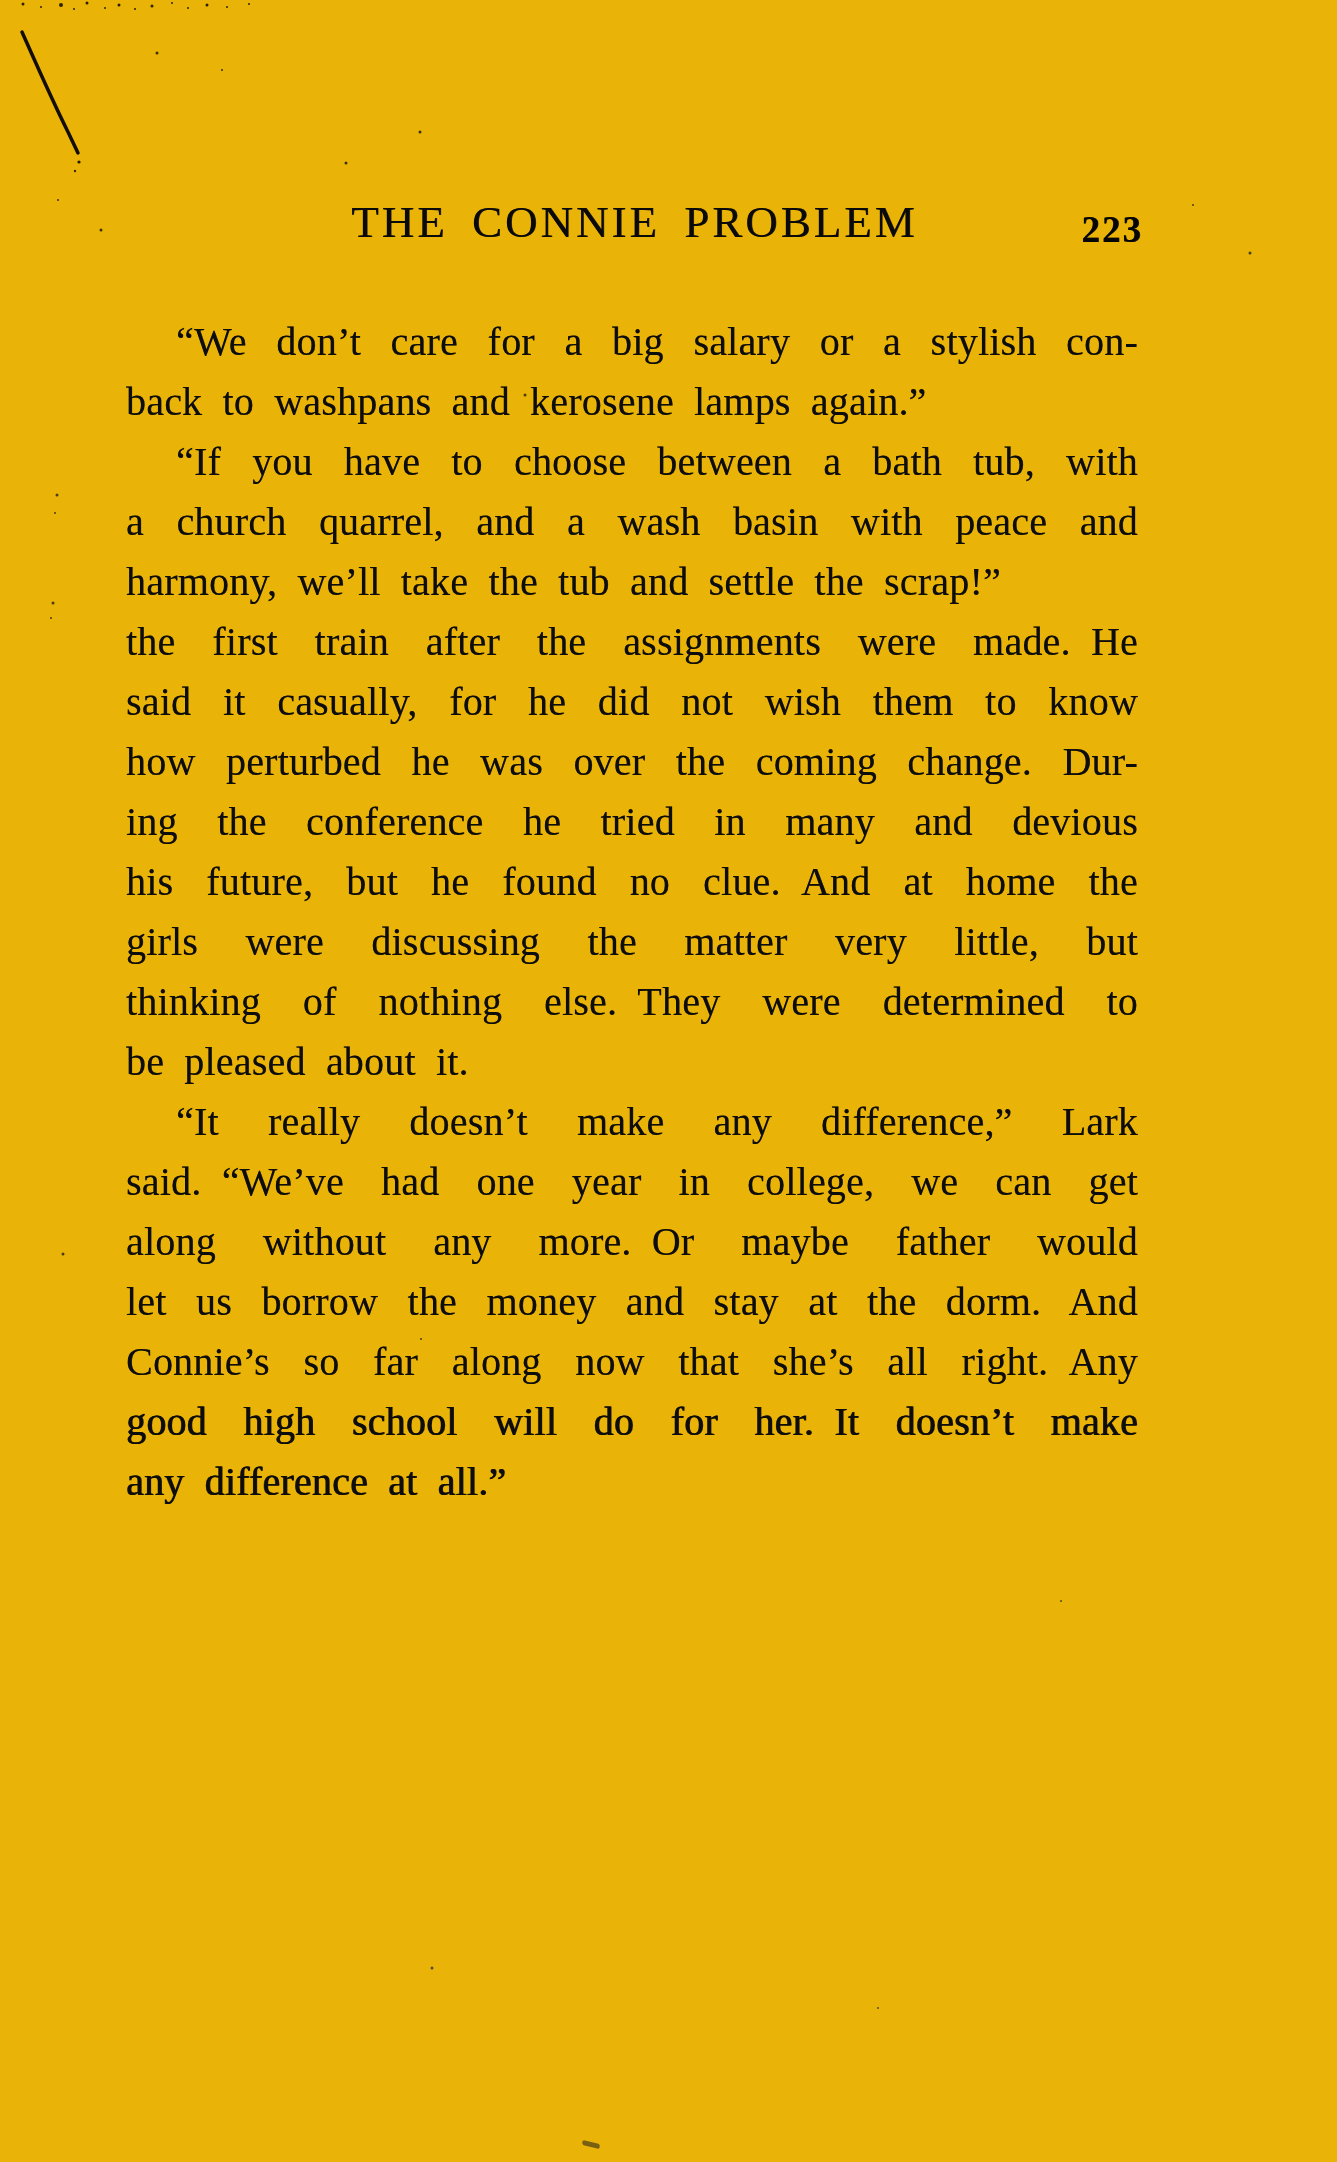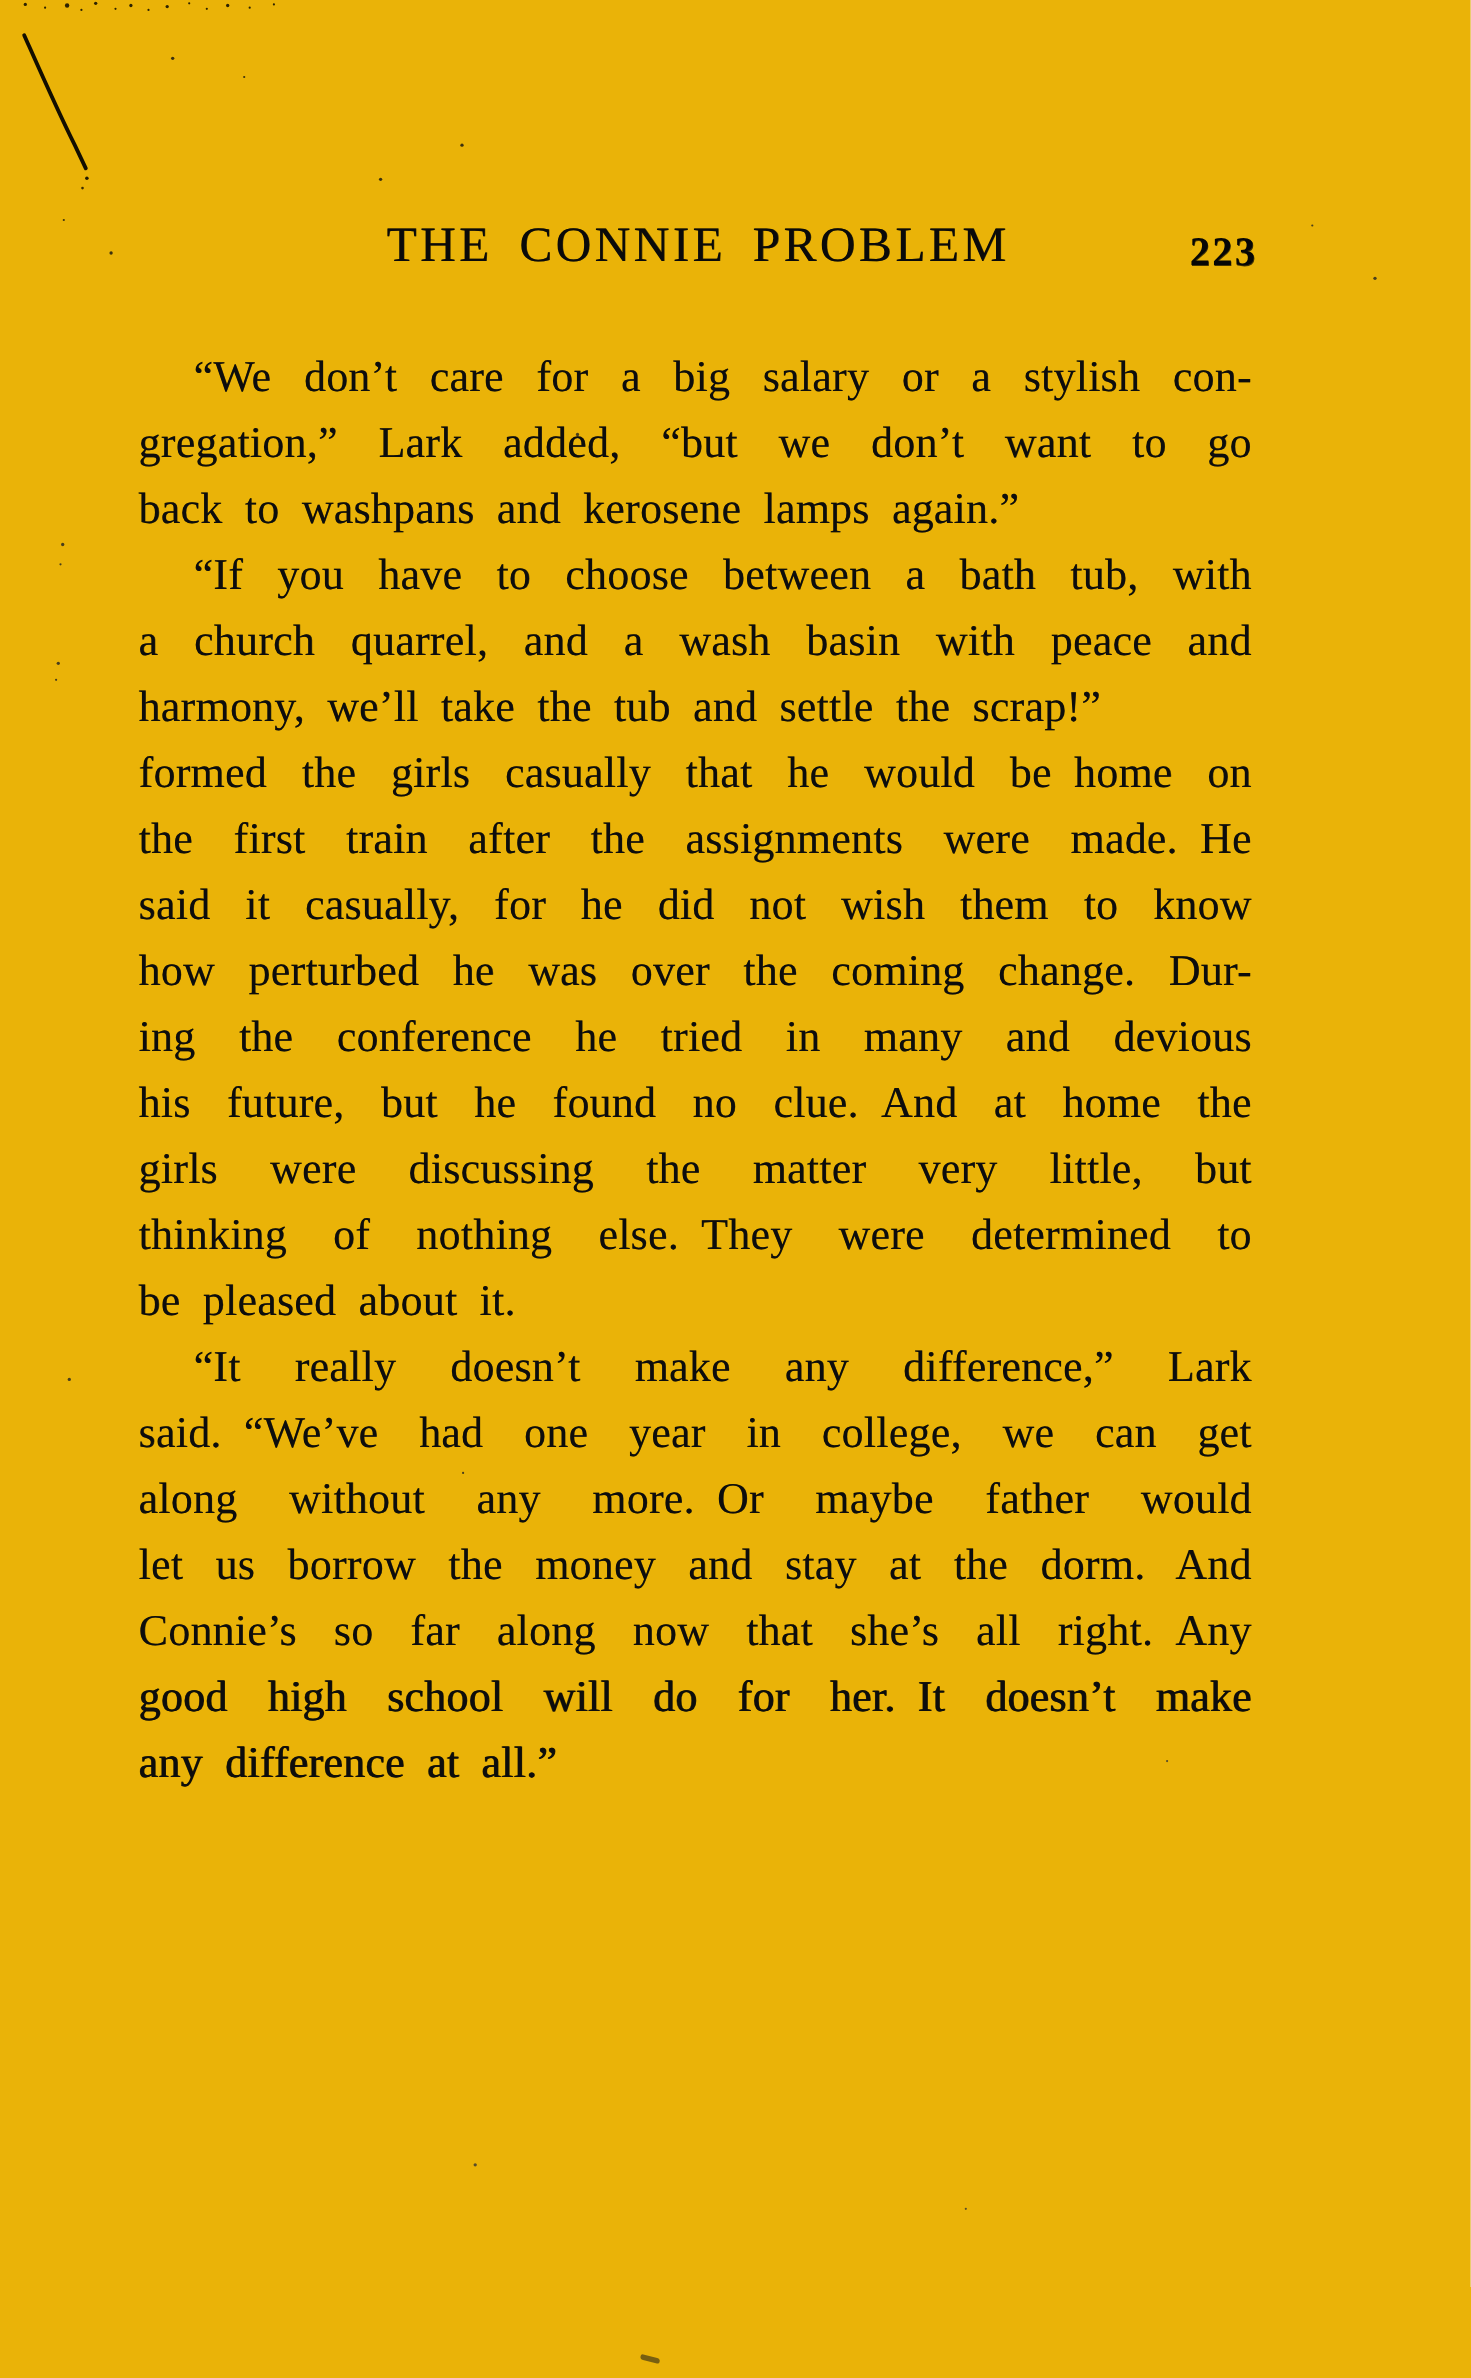--- a/index.html
+++ b/index.html
@@ -98,26 +98,24 @@
 
   <div class="speckles"></div>
 
   <div class="running-head">
     <div class="head-title">THE CONNIE PROBLEM</div>
     <div class="page-number">223</div>
   </div>
 
   <div class="body-text">
     <div class="line indent">“We don’t care for a big salary or a stylish con-</div>
-    <div class="line">gregation,” Lark added, “but we don’t want to go</div>
     <div class="line end">back to washpans and kerosene lamps again.”</div>
     <div class="line indent">“If you have to choose between a bath tub, with</div>
     <div class="line">a church quarrel, and a wash basin with peace and</div>
     <div class="line end">harmony, we’ll take the tub and settle the scrap!”</div>
-    <div class="line">formed the girls casually that he would be home on</div>
     <div class="line">the first train after the assignments were made. He</div>
     <div class="line">said it casually, for he did not wish them to know</div>
     <div class="line">how perturbed he was over the coming change. Dur-</div>
     <div class="line">ing the conference he tried in many and devious</div>
     <div class="line">his future, but he found no clue. And at home the</div>
     <div class="line">girls were discussing the matter very little, but</div>
     <div class="line">thinking of nothing else. They were determined to</div>
     <div class="line end">be pleased about it.</div>
     <div class="line indent">“It really doesn’t make any difference,” Lark</div>
     <div class="line">said. “We’ve had one year in college, we can get</div>

